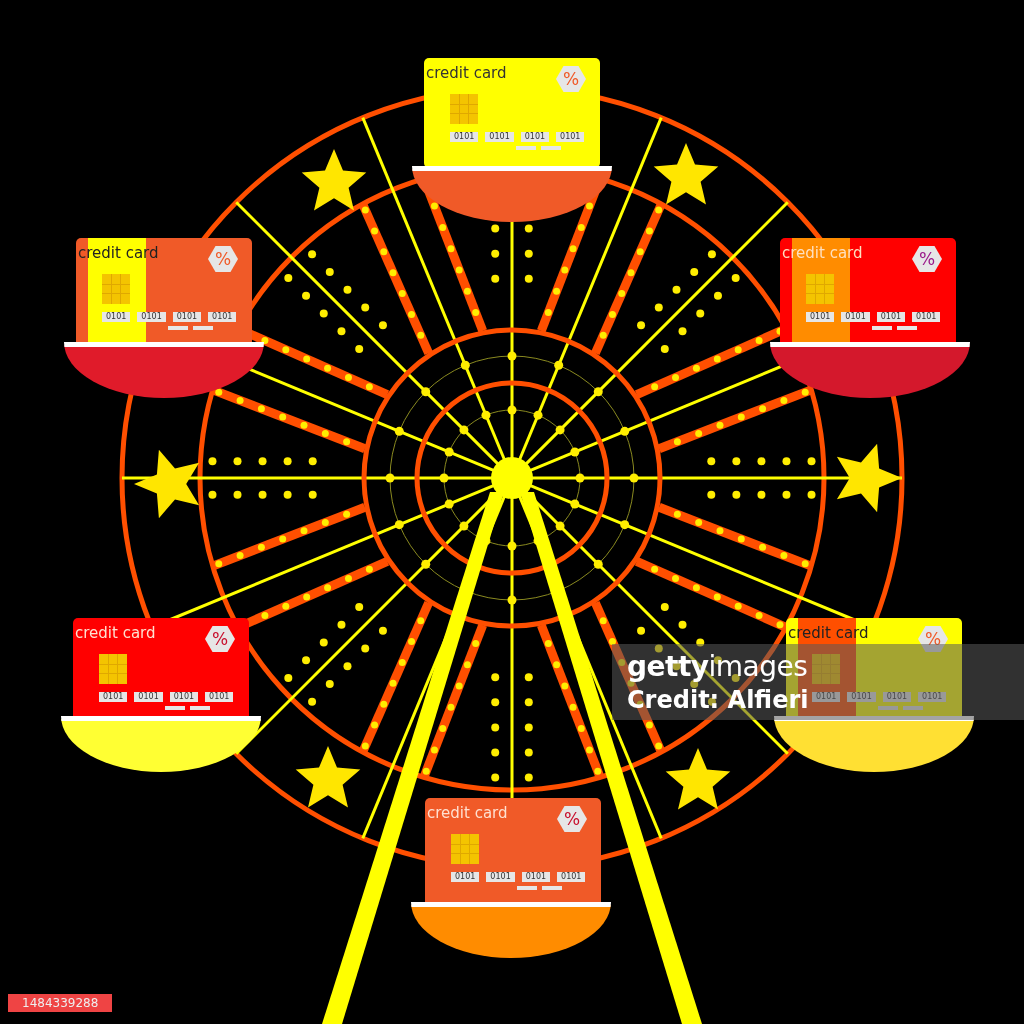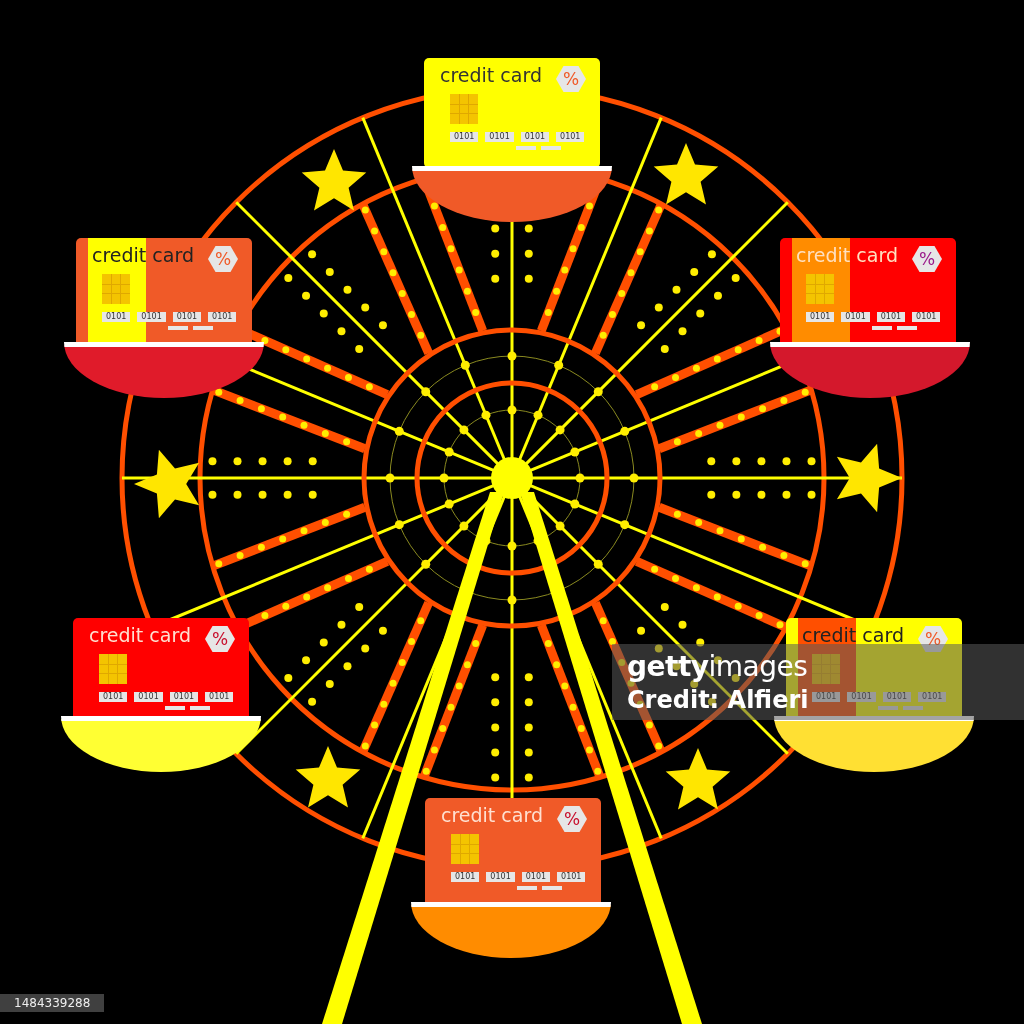--- a/index.html
+++ b/index.html
@@ -1,34 +1,34 @@
 <!DOCTYPE html>
 <html><head>
 <meta charset="utf-8">
 <style>
   html,body{margin:0;padding:0;background:#000;}
   #stage{position:relative;width:1024px;height:1024px;background:#000;overflow:hidden;font-family:"DejaVu Sans",sans-serif;}
   svg{position:absolute;left:0;top:0;}
   .card{position:absolute;width:176px;height:110px;border-radius:5px;overflow:hidden;}
   .card .stripe{position:absolute;left:12px;top:0;width:58px;height:100%;}
-  .card .title{position:absolute;left:16px;top:6px;font-size:19px;white-space:nowrap;}
+  .card .title{position:absolute;left:2px;top:6px;font-size:15px;white-space:nowrap;}
   .card .pct{position:absolute;right:14px;top:8px;width:30px;height:26px;background:#e6e6e6;
     clip-path:polygon(25% 0,75% 0,100% 50%,75% 100%,25% 100%,0 50%);font-size:17px;text-align:center;line-height:26px;}
   .card .chip{position:absolute;left:26px;top:36px;width:28px;height:30px;background:#f4c400;
     background-image:linear-gradient(90deg,transparent 32%,#e0a800 32%,#e0a800 36%,transparent 36%,transparent 64%,#e0a800 64%,#e0a800 68%,transparent 68%),
     linear-gradient(0deg,transparent 32%,#e0a800 32%,#e0a800 36%,transparent 36%,transparent 64%,#e0a800 64%,#e0a800 68%,transparent 68%);}
   .card .nums{position:absolute;left:26px;top:74px;display:flex;gap:7px;}
   .card .nums span{background:#e6e6e6;color:#333;font-size:8px;padding:0 4px;line-height:10px;}
   .card .bars{position:absolute;left:92px;top:88px;display:flex;gap:5px;}
   .card .bars i{display:block;width:20px;height:4px;background:#e6e6e6;}
   .wm{position:absolute;left:612px;top:644px;width:438px;height:76px;background:rgba(90,90,90,0.55);}
   .wm .logo{position:absolute;left:15px;top:6px;color:#fff;font-size:28px;letter-spacing:-0.5px;}
   .wm .logo b{font-weight:bold;}
   .wm .credit{position:absolute;left:15px;top:42px;color:#fff;font-size:24px;font-weight:bold;}
-  .imgid{position:absolute;left:0;top:994px;background:#404040;color:#eee;font-size:12px;padding:0 14px;line-height:18px;height:18px;}
+  .imgid{position:absolute;left:8px;top:994px;background:#ef4444;color:#eee;font-size:12px;padding:0 14px;line-height:18px;height:18px;}
 </style>
 </head>
 <body>
 
 <div id="stage">
   <svg id="wheel" width="1024" height="1024" viewBox="0 0 1024 1024">
       <circle cx="512" cy="478" r="390" fill="none" stroke="#ff4f00" stroke-width="5"></circle>
       <circle cx="512" cy="478" r="312" fill="none" stroke="#ff4f00" stroke-width="5"></circle>
       <line x1="541.2635483024193" y1="330.8822079395154" x2="600.1251168117507" y2="178.70422023203315" stroke="#ff4f00" stroke-width="9"></line>
       <circle cx="548.3269365235391" cy="312.62084941461757" r="3.5" fill="#ffee00"></circle>

